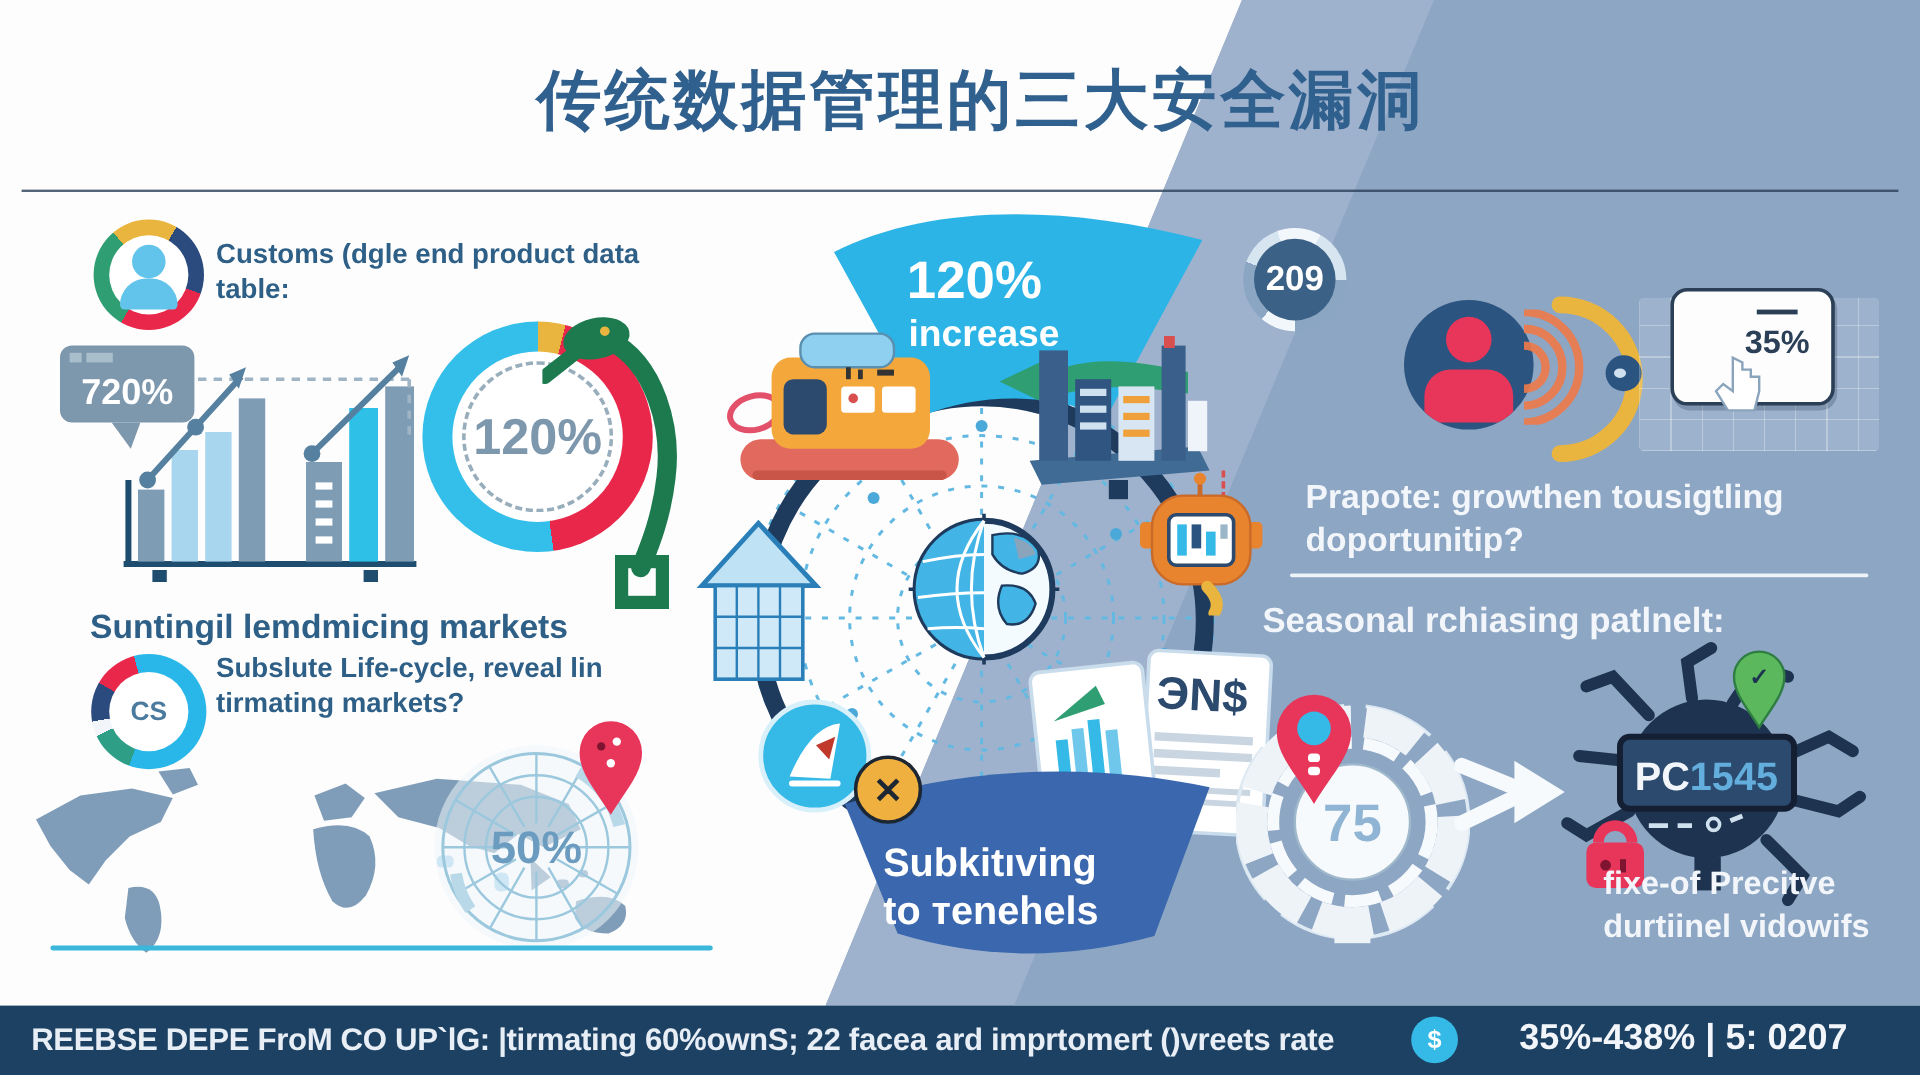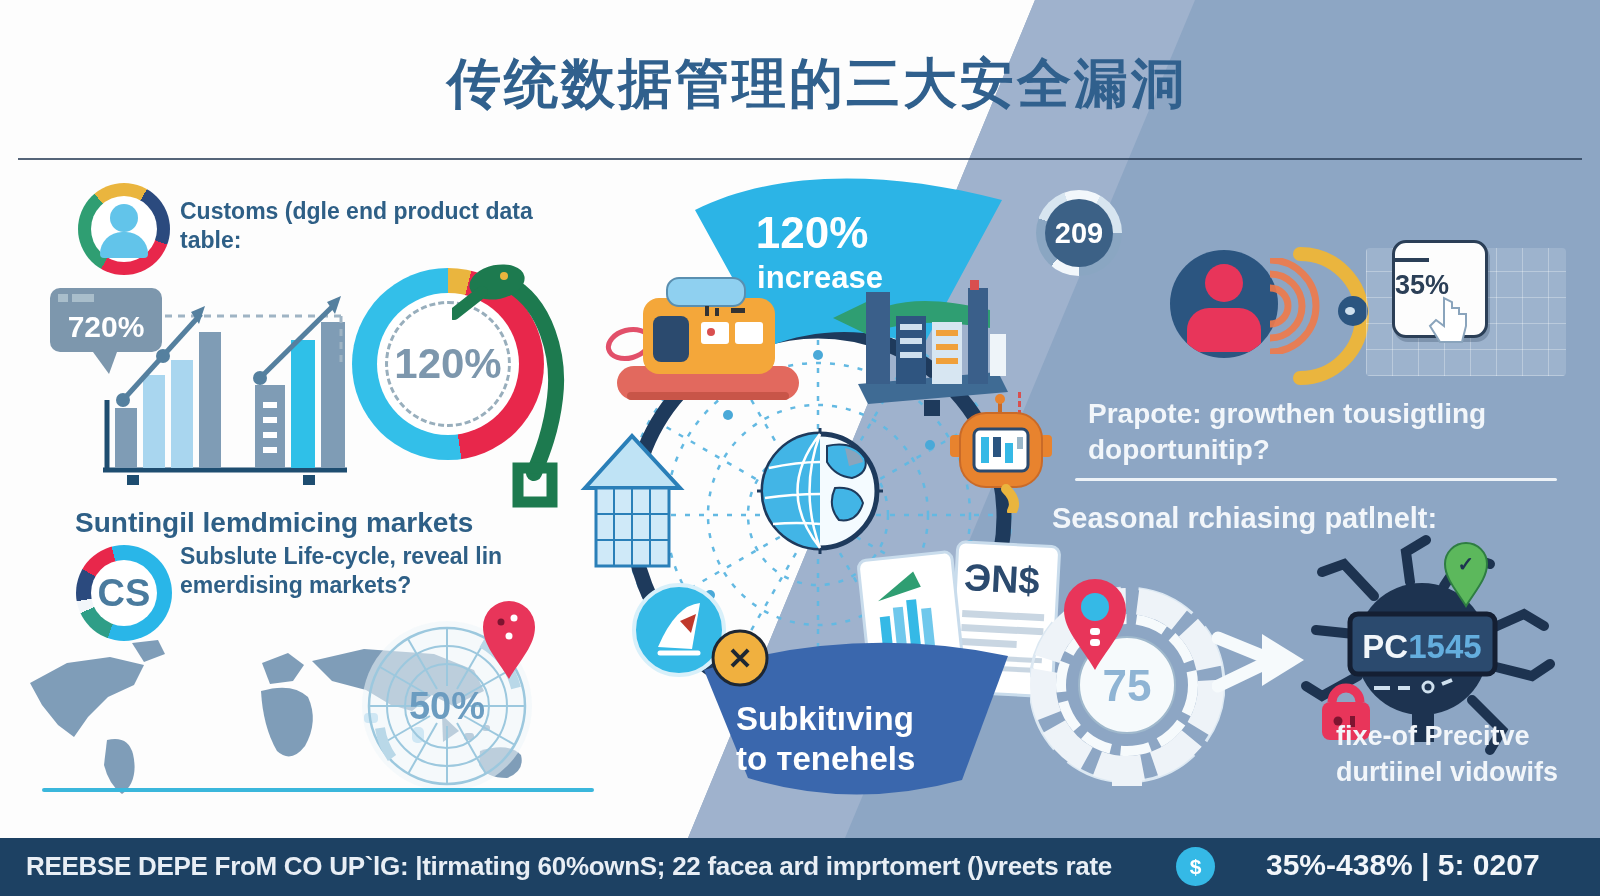--- a/index.html
+++ b/index.html
@@ -16,21 +16,21 @@
   .gauge-text{position:absolute;inset:0;display:flex;align-items:center;justify-content:center;
               font-weight:bold;color:#7d97ad;}
   .footer-bar{left:0;top:838px;width:1600px;height:58px;background:#1d4163;}
   .footer-left{position:absolute;left:26px;top:13px;font-size:26px;font-weight:bold;
                color:#e8eef5;white-space:nowrap;letter-spacing:-0.3px;}
   .footer-right{position:absolute;left:1266px;top:10px;font-size:30px;font-weight:bold;color:#f2f6fa;}
   .footer-icon{position:absolute;left:1176px;top:9px;width:39px;height:39px;border-radius:50%;
                background:#35b9e6;display:flex;align-items:center;justify-content:center;
                color:#fff;font-weight:bold;font-size:21px;}
   .statbox{background:#fdfdfd;border:3px solid #2b3f57;border-radius:14px;box-shadow:2px 4px 0 rgba(30,50,80,.25);
-           display:flex;flex-direction:column;align-items:flex-start;}
+           display:flex;flex-direction:column;align-items:center;padding-left:41px;}
   .statbox .dash{width:34px;height:4px;background:#2b3f57;margin-top:15px;}
   .statbox .val{font-size:27px;font-weight:bold;color:#2b3f57;margin-top:8px;}
   .gridpanel{background:rgba(240,246,252,.16);border-radius:4px;
     background-image:repeating-linear-gradient(0deg,rgba(255,255,255,.30) 0 1px,transparent 1px 26px),
                      repeating-linear-gradient(90deg,rgba(255,255,255,.30) 0 1px,transparent 1px 26px);}
   .divider-white{background:#eef3f8;border-radius:2px;}
   .cyan-underline{background:#3bb7dc;border-radius:2px;}
   .red-dash{border-left:3px dashed #d94f4f;}
   svg text{font-family:"Liberation Sans",sans-serif;}
 </style>
@@ -96,24 +96,24 @@
     <path d="M55,25 C95,45 108,100 103,140 C99,175 88,200 82,215" stroke="#1d7a4f" stroke-width="16" fill="none" stroke-linecap="round"></path>
     <ellipse cx="45" cy="24" rx="28" ry="17" fill="#1d7a4f" transform="rotate(-12 45 24)"></ellipse>
     <path d="M30,34 L2,56" stroke="#1d7a4f" stroke-width="12" stroke-linecap="round"></path>
     <circle cx="52" cy="18" r="4" fill="#eab53e"></circle>
     <rect x="66" y="210" width="34" height="34" fill="none" stroke="#1d7a4f" stroke-width="11"></rect>
   </svg>
 
   <div class="abs h-left" style="left:75px;top:505px;width:480px;font-size:28px;">Suntingil lemdmicing markets</div>
   <div class="abs donut" style="left:76px;top:545px;width:96px;height:96px;background:conic-gradient(from 0deg,#29b6e8 0 200deg,#2f9e87 200deg 245deg,#f2f6fa 245deg 260deg,#2b4a7e 260deg 300deg,#e8274b 300deg 345deg,#29b6e8 345deg 360deg);">
     <div class="donut-inner" style="inset:15px;display:flex;align-items:center;justify-content:center;">
-      <span style="font-size:38px;font-weight:bold;color:#4a7b9e;">CS</span>
+      <span style="font-size:22px;font-weight:bold;color:#4a7b9e;">CS</span>
     </div>
   </div>
-  <div class="abs h-left" style="left:180px;top:542px;width:380px;">Subslute Life-cycle, reveal lin emerdising markets?</div>
+  <div class="abs h-left" style="left:180px;top:542px;width:380px;">Subslute Life-cycle, reveal lin tirmating markets?</div>
 
   <svg class="abs" style="left:12px;top:635px;" width="580" height="165" viewBox="0 0 580 165">
     <g fill="#7f9db8">
       <path d="M18,48 L55,28 L98,22 L132,30 L122,50 L96,62 L76,82 L62,102 L46,90 L30,70 Z"></path>
       <path d="M120,8 L146,5 L153,19 L132,27 Z"></path>
       <path d="M95,105 Q116,100 121,119 Q127,146 110,159 Q97,150 92,130 Z"></path>
       <path d="M250,28 L276,18 L292,30 L281,46 L258,49 Z"></path>
       <path d="M249,56 Q280,47 296,62 Q307,86 293,111 Q279,129 265,116 Q251,92 249,56 Z"></path>
       <path d="M300,26 L352,14 L422,19 L462,35 L472,56 L441,71 L420,60 L400,76 L379,70 L354,55 L320,46 Z"></path>
       <path d="M430,80 L447,96 L431,107 Z"></path>

